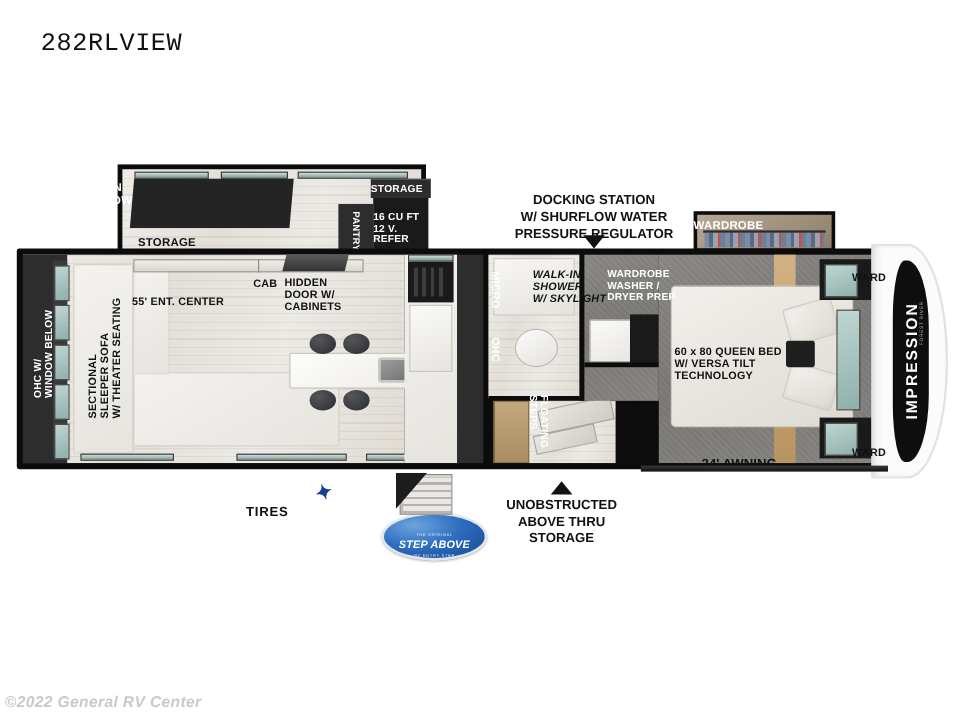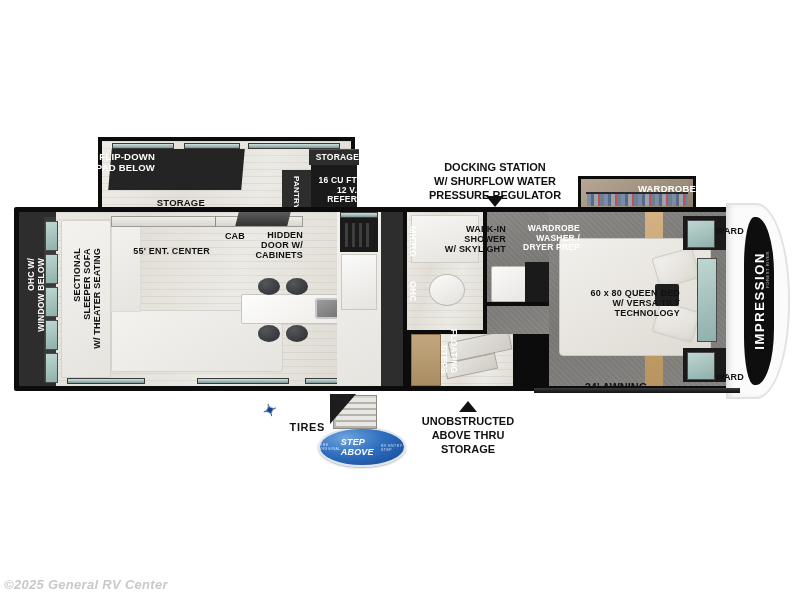--- a/index.html
+++ b/index.html
@@ -18,21 +18,21 @@
     font-size:21px;letter-spacing:.5px;color:#111;
   }
   #copyright{
     position:absolute;left:4px;top:577px;
     font-family:"Liberation Sans",sans-serif;
     font-size:13px;font-weight:bold;font-style:italic;
     color:#c9c9c9;letter-spacing:.3px;
   }
 
   
-  .lbl{position:absolute;color:#111;font-weight:bold;text-align:right;
+  .lbl{position:absolute;color:#111;font-weight:bold;text-align:left;
        line-height:1.12;letter-spacing:.2px;white-space:pre-line;}
   .lbl.white{color:#fff;}
   .vert{writing-mode:vertical-rl;text-orientation:mixed;}
   .vert180{writing-mode:vertical-rl;transform:rotate(180deg);}
 
   .box{position:absolute;box-sizing:border-box;}
   .dark{background:#2d2d2d;}
   .darker{background:#1a1a1a;}
   .blk{background:#0c0c0c;}
   .wood{
@@ -96,29 +96,29 @@
   .strip{position:absolute;height:6px;background:linear-gradient(180deg,#cfe0dd,#7d9a96);
          border:1px solid #3a3a3a;box-sizing:border-box;}
 
   
   #goodyear{position:absolute;left:205px;top:401px;width:120px;height:40px;}
   #gy-word{position:absolute;left:0;top:0;width:120px;text-align:center;
     font-family:"Liberation Serif","DejaVu Serif",serif;
     font-style:italic;font-weight:bold;font-size:17px;color:#16408f;letter-spacing:-.4px;}
   #gy-foot{position:absolute;left:58px;top:-1px;font-size:17px;color:#16408f;
     transform:rotate(-18deg);font-weight:bold;}
-  #gy-tires{position:absolute;left:0;top:20px;width:120px;text-align:right;
+  #gy-tires{position:absolute;left:0;top:20px;width:120px;text-align:left;
     font-size:11px;font-weight:bold;color:#111;letter-spacing:.6px;}
 
   
   #stepabove{position:absolute;left:318px;top:427px;width:84px;height:36px;
     border-radius:50%/50%;
     background:radial-gradient(ellipse at 30% 25%,#6ea3dd 0%,#2f6fc0 45%,#14468f 100%);
     border:2px solid #dfe6ef;box-shadow:0 1px 2px rgba(0,0,0,.3);
-    display:flex;align-items:center;justify-content:space-between;flex-direction:row;}
+    display:flex;align-items:center;justify-content:flex-end;flex-direction:column;}
   #sa-top{font-size:3.5px;color:#cfe0f5;letter-spacing:.5px;margin-bottom:1px;}
   #sa-main{font-size:9px;font-weight:bold;color:#fff;font-style:italic;letter-spacing:.2px;}
   #sa-bot{font-size:3.5px;color:#cfe0f5;letter-spacing:.5px;margin-top:2px;}
 
   
   .callout{position:absolute;text-align:center;font-size:11px;font-weight:bold;color:#111;
            line-height:1.25;white-space:pre-line;}
   .tri-down{position:absolute;width:0;height:0;border-left:9px solid transparent;
             border-right:9px solid transparent;border-top:11px solid #111;}
   .tri-up{position:absolute;width:0;height:0;border-left:9px solid transparent;
@@ -134,20 +134,21 @@
   .toilet{position:absolute;border-radius:50%;
           background:linear-gradient(150deg,#fbfbfa,#e3e1dd);border:1px solid #bdbab4;}
   .sinkbox{position:absolute;background:linear-gradient(150deg,#fafaf9,#e8e6e2);
            border:1px solid #b9b6b0;border-radius:2px;}
 </style>
 </head>
 <body>
 
 <div id="stage">
 
+  <div id="title">282RLVIEW</div>
 
   <div id="topslide" class="box">
     <div id="topslide-in" class="wood">
       <div class="strip" style="left:10px;top:2px;width:62px;"></div>
       <div class="strip" style="left:82px;top:2px;width:56px;"></div>
       <div class="strip" style="left:146px;top:2px;width:92px;"></div>
       <div id="bunk"></div>
     </div>
   </div>
   <div id="bunk-lbl" class="lbl white">36 x 74 FLIP-DOWN
@@ -287,21 +288,21 @@
   <div class="lbl" style="left:110px;top:246px;width:100px;font-size:9px;">55' ENT. CENTER</div>
   <div class="lbl" style="left:211px;top:231px;width:34px;font-size:9px;">CAB</div>
 
   <div class="lbl" style="left:237px;top:230px;width:66px;font-size:9px;">HIDDEN
 DOOR W/
 CABINETS</div>
 
   <div class="lbl white vert" style="left:404px;top:226px;width:14px;font-size:9px;">MICRO</div>
   <div class="lbl white vert" style="left:404px;top:281px;width:14px;font-size:9px;">OHC</div>
 
-  <div class="lbl" style="left:444px;top:224px;width:62px;font-size:9px;">WALK-IN
+  <div class="lbl" style="left:444px;top:224px;width:62px;font-size:9px;font-style:italic;">WALK-IN
 SHOWER
 W/ SKYLIGHT</div>
 
   <div class="lbl white vert" style="left:444px;top:329px;width:14px;font-size:8.5px;">FLOATING
 STEPS</div>
 
   <div class="lbl white" style="left:506px;top:224px;width:74px;font-size:8.5px;">WARDROBE
 WASHER /
 DRYER PREP</div>
 
@@ -334,15 +335,15 @@
   <div class="tri-up" style="left:459px;top:401px;"></div>
   <div class="callout" style="left:410px;top:415px;width:116px;">UNOBSTRUCTED
 ABOVE THRU
 STORAGE</div>
 
   <div class="callout" style="left:546px;top:381px;width:140px;">24' AWNING</div>
 
   <div class="box" style="left:534px;top:388px;width:206px;height:5px;
        background:linear-gradient(180deg,#3a3a3a,#111);"></div>
 
-  <div id="copyright">©2025 General RV Center</div>
+  <div id="copyright">©2022 General RV Center</div>
 
 </div>
 
 </body></html>

